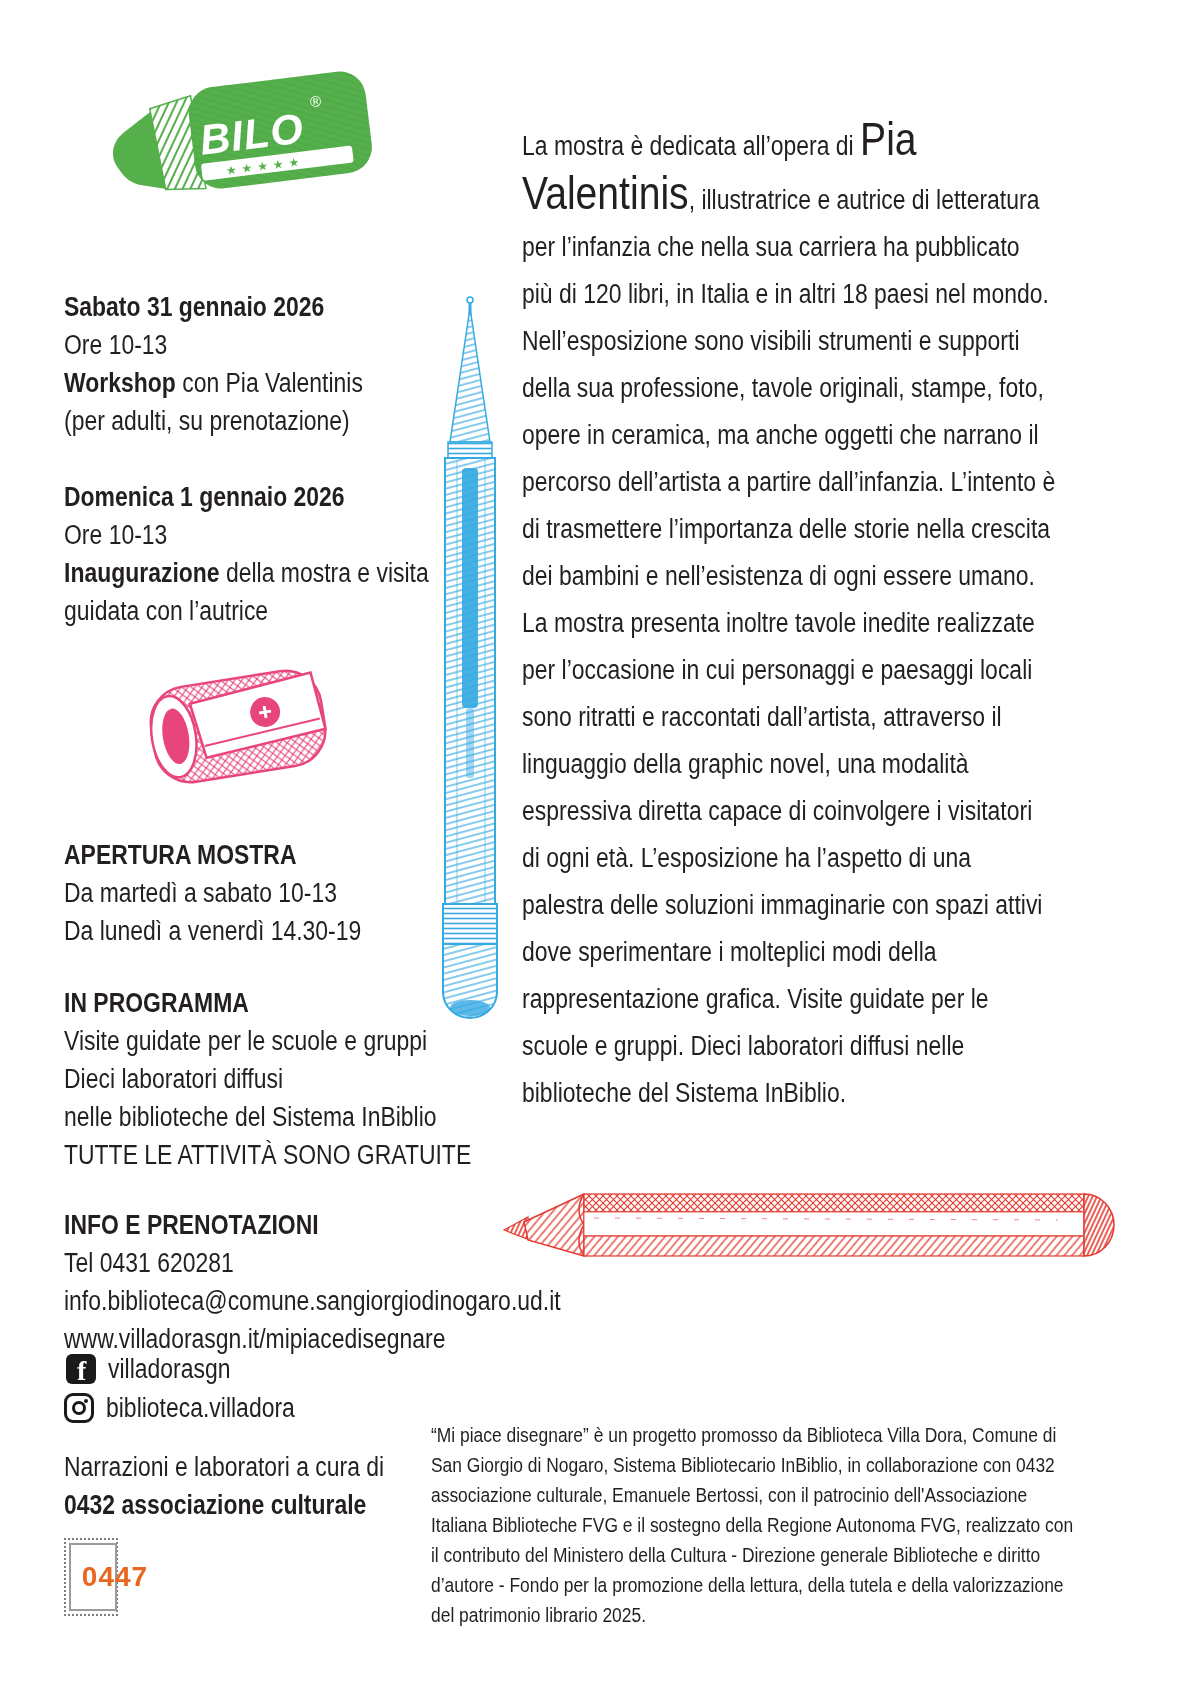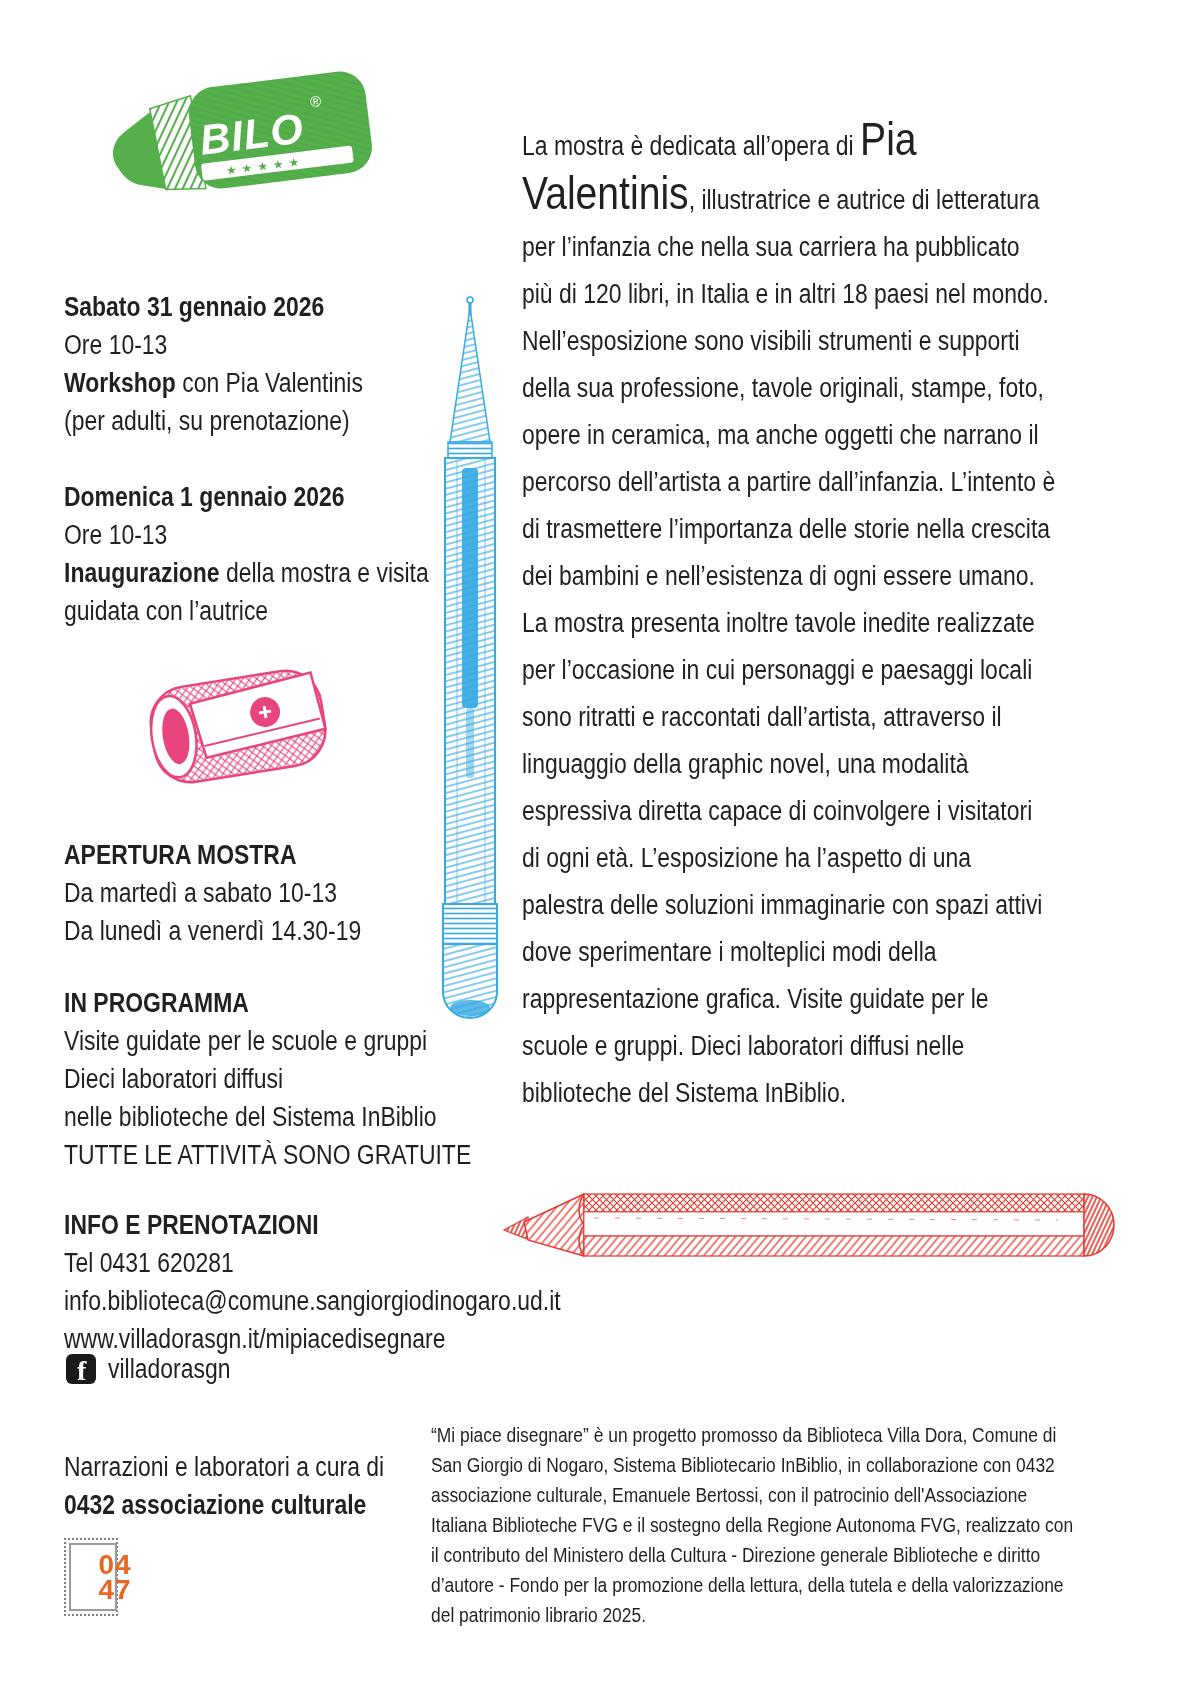--- a/index.html
+++ b/index.html
@@ -18,21 +18,21 @@
   .credits{font-size:20.5px;line-height:30px;}
   .social-row{position:absolute;display:flex;align-items:center;height:34px;}
   .social-label{font-size:27px;margin-left:12px;transform:scaleX(0.85);transform-origin:0 50%;white-space:nowrap;}
   .fb-icon{width:30px;height:30px;background:#1a1a1a;border-radius:6px;position:relative;overflow:hidden;flex:0 0 auto;}
   .fb-icon span{position:absolute;left:11px;top:1px;color:#fff;font-weight:bold;font-size:28px;font-family:"Liberation Serif",serif;}
   .ig-icon{width:30px;height:30px;border:3px solid #1a1a1a;border-radius:9px;position:relative;box-sizing:border-box;flex:0 0 auto;}
   .ig-lens{position:absolute;left:5px;top:5px;width:14px;height:14px;border:3px solid #1a1a1a;border-radius:50%;box-sizing:border-box;}
   .ig-dot{position:absolute;right:3px;top:3px;width:4px;height:4px;background:#1a1a1a;border-radius:50%;}
   .stamp{width:54px;height:78px;border:2px dotted #7d7d7d;background:#fff;padding:3px;box-sizing:border-box;}
   .stamp-inner{width:100%;height:100%;box-sizing:border-box;border:2px solid #9b9b9b;
-    display:flex;flex-direction:column;align-items:center;justify-content:center;
+    display:flex;align-items:center;justify-content:center;
     color:#e8661f;font-weight:bold;font-size:28px;line-height:0.9;letter-spacing:1px;padding-left:44px;}
   svg{display:block;}
 </style>
 </head>
 <body>
 
 <div class="page">
 
   <div class="abs" style="left:98px;top:68px;">
     <svg width="285" height="140" viewBox="0 0 285 140">
@@ -111,20 +111,27 @@
     <div>Tel 0431 620281</div>
     <div>info.biblioteca@comune.sangiorgiodinogaro.ud.it</div>
     <div>www.villadorasgn.it/mipiacedisegnare</div>
   </div>
 
   <div class="social-row" style="left:66px;top:1352px;">
     <div class="fb-icon">
         <span>f</span>
       </div>
     <span class="social-label">villadorasgn</span>
+  </div>
+  <div class="social-row" style="left:64px;top:1391px;">
+    <div class="ig-icon">
+        <div class="ig-lens"></div>
+        <div class="ig-dot"></div>
+      </div>
+    <span class="social-label">biblioteca.villadora</span>
   </div>
 
   <div class="abs lc condensed" style="left:64px;top:1448px;">
     <div>Narrazioni e laboratori a cura di</div>
     <div class="b">0432 associazione culturale</div>
   </div>
 
   <div class="abs stamp" style="left:64px;top:1538px;">
     <div class="stamp-inner">
       <span>04</span>

